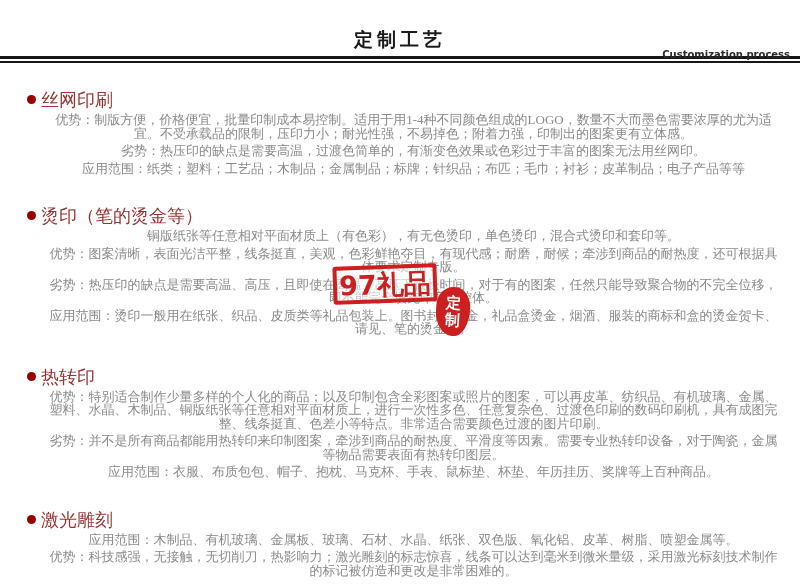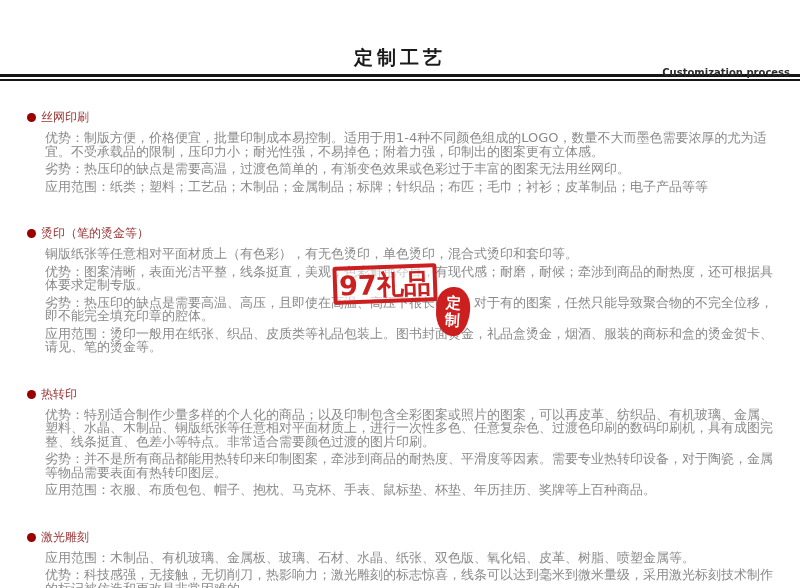--- a/index.html
+++ b/index.html
@@ -7,21 +7,21 @@
     width: 800px;
     height: 588px;
     background: #ffffff;
     font-family: "DejaVu Sans", sans-serif;
     position: relative;
     overflow: hidden;
   }
   .page { width: 800px; height: 588px; position: relative; }
 
   
-  .header { position: relative; padding-top: 46px; }
+  .header { position: relative; padding-top: 28px; }
   .page-title {
     margin: 0;
     text-align: center;
     font-size: 19px;
     font-weight: bold;
     color: #1a1a1a;
     letter-spacing: 4px;
     line-height: 22px;
   }
   .header-subtitle {
@@ -51,32 +51,33 @@
   .bullet {
     width: 9px;
     height: 9px;
     border-radius: 50%;
     background: #990000;
     flex: 0 0 auto;
     margin-right: 5px;
   }
   .section-heading {
     margin: 0;
-    font-size: 12px;
+    font-size: 18px;
     font-weight: normal;
     color: #993333;
     line-height: 15px;
   }
   .section-body { padding-left: 14px; }
   .section-body p {
     margin: 4px;
     font-size: 13px;
     line-height: 13.5px;
     color: #8a8a8a;
-    text-align: left;
+    text-align: center;
+    font-family: Liberation Serif, serif;
   }
 
   
   .wm-box {
     position: absolute;
     left: 333px;
     top: 265px;
     width: 96px;
     height: 30px;
     border: 4px solid #cc2020;

